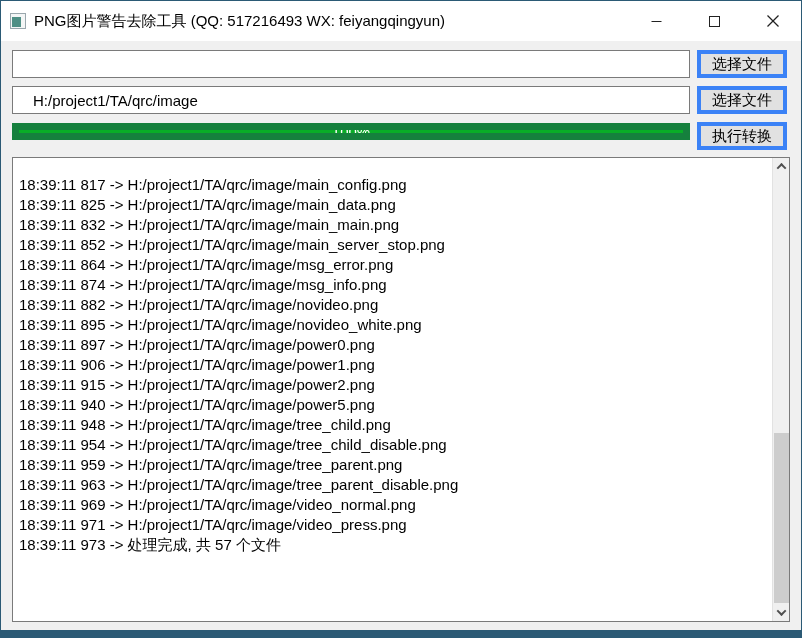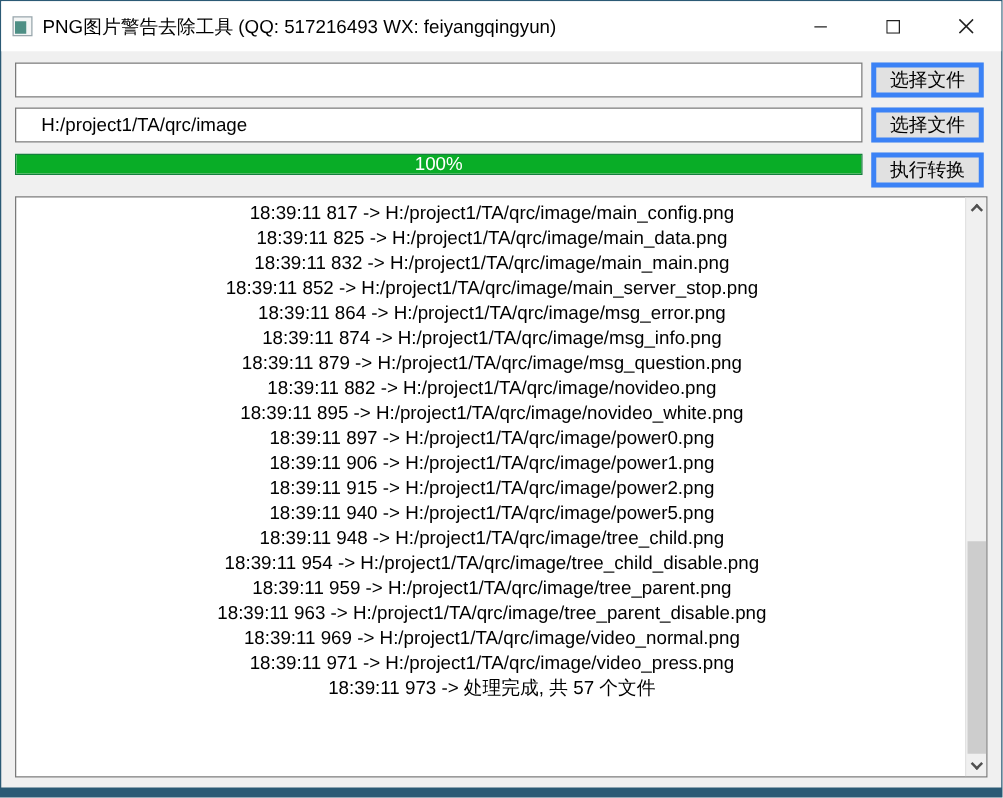--- a/index.html
+++ b/index.html
@@ -46,39 +46,38 @@
     background:#e1e1e1; border:4px solid #3b82f6;
     font-family:"Liberation Sans", sans-serif; font-size:15px; color:#000;
     display:flex; align-items:center; justify-content:center;
   }
   .btn1 { top:49px; }
   .btn2 { top:85px; }
   .btn3 { top:121px; }
   
   .progress {
     position:absolute; left:11px; top:122px; width:678px; height:17px;
-    border:1px solid #15803d; background:#e6e6e6; overflow:hidden;
+    border:7px solid #15803d; background:#e6e6e6; overflow:hidden;
   }
   .progress-fill {
     position:absolute; left:0; top:0; bottom:0; width:100%;
   }
   .progress-label {
     position:absolute; left:0; top:0; width:100%; height:100%;
     display:flex; align-items:center; justify-content:center;
     font-size:15px; color:#ffffff;
   }
   
   .log-area {
     position:absolute; left:11px; top:156px; width:778px; height:465px;
     background:#ffffff; border:1px solid #7a7a7a; overflow:hidden;
   }
   .log-lines {
     position:absolute; left:0; top:0; right:17px; bottom:0;
-    padding:3px 4px 0 6px;
-    text-align:center;
+    padding:17px 4px 0 6px;
   }
   .log-line {
     font-size:15px; line-height:20px; color:#000; white-space:nowrap;
   }
   
   .scrollbar {
     position:absolute; top:0; right:0; width:17px; height:100%;
     background:#f0f0f0; border-left:1px solid #e2e2e2;
   }
   .sb-btn {
@@ -147,21 +146,20 @@
   <button class="push-btn btn3">执行转换</button>
 
   <div class="log-area">
     <div class="log-lines">
         <div class="log-line">18:39:11 817 -&gt; H:/project1/TA/qrc/image/main_config.png</div>
         <div class="log-line">18:39:11 825 -&gt; H:/project1/TA/qrc/image/main_data.png</div>
         <div class="log-line">18:39:11 832 -&gt; H:/project1/TA/qrc/image/main_main.png</div>
         <div class="log-line">18:39:11 852 -&gt; H:/project1/TA/qrc/image/main_server_stop.png</div>
         <div class="log-line">18:39:11 864 -&gt; H:/project1/TA/qrc/image/msg_error.png</div>
         <div class="log-line">18:39:11 874 -&gt; H:/project1/TA/qrc/image/msg_info.png</div>
-        <div class="log-line">18:39:11 879 -&gt; H:/project1/TA/qrc/image/msg_question.png</div>
         <div class="log-line">18:39:11 882 -&gt; H:/project1/TA/qrc/image/novideo.png</div>
         <div class="log-line">18:39:11 895 -&gt; H:/project1/TA/qrc/image/novideo_white.png</div>
         <div class="log-line">18:39:11 897 -&gt; H:/project1/TA/qrc/image/power0.png</div>
         <div class="log-line">18:39:11 906 -&gt; H:/project1/TA/qrc/image/power1.png</div>
         <div class="log-line">18:39:11 915 -&gt; H:/project1/TA/qrc/image/power2.png</div>
         <div class="log-line">18:39:11 940 -&gt; H:/project1/TA/qrc/image/power5.png</div>
         <div class="log-line">18:39:11 948 -&gt; H:/project1/TA/qrc/image/tree_child.png</div>
         <div class="log-line">18:39:11 954 -&gt; H:/project1/TA/qrc/image/tree_child_disable.png</div>
         <div class="log-line">18:39:11 959 -&gt; H:/project1/TA/qrc/image/tree_parent.png</div>
         <div class="log-line">18:39:11 963 -&gt; H:/project1/TA/qrc/image/tree_parent_disable.png</div>

